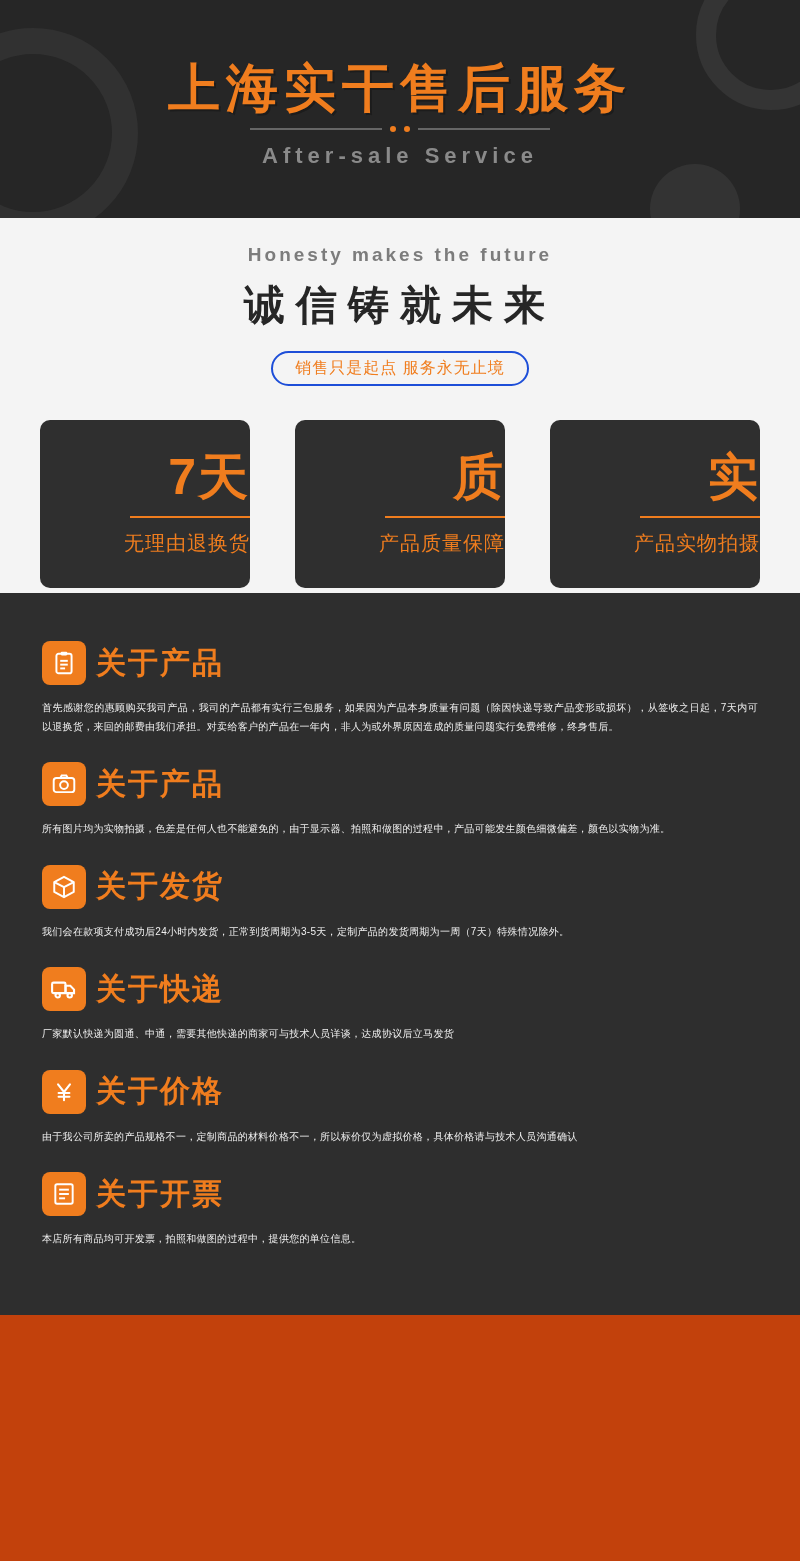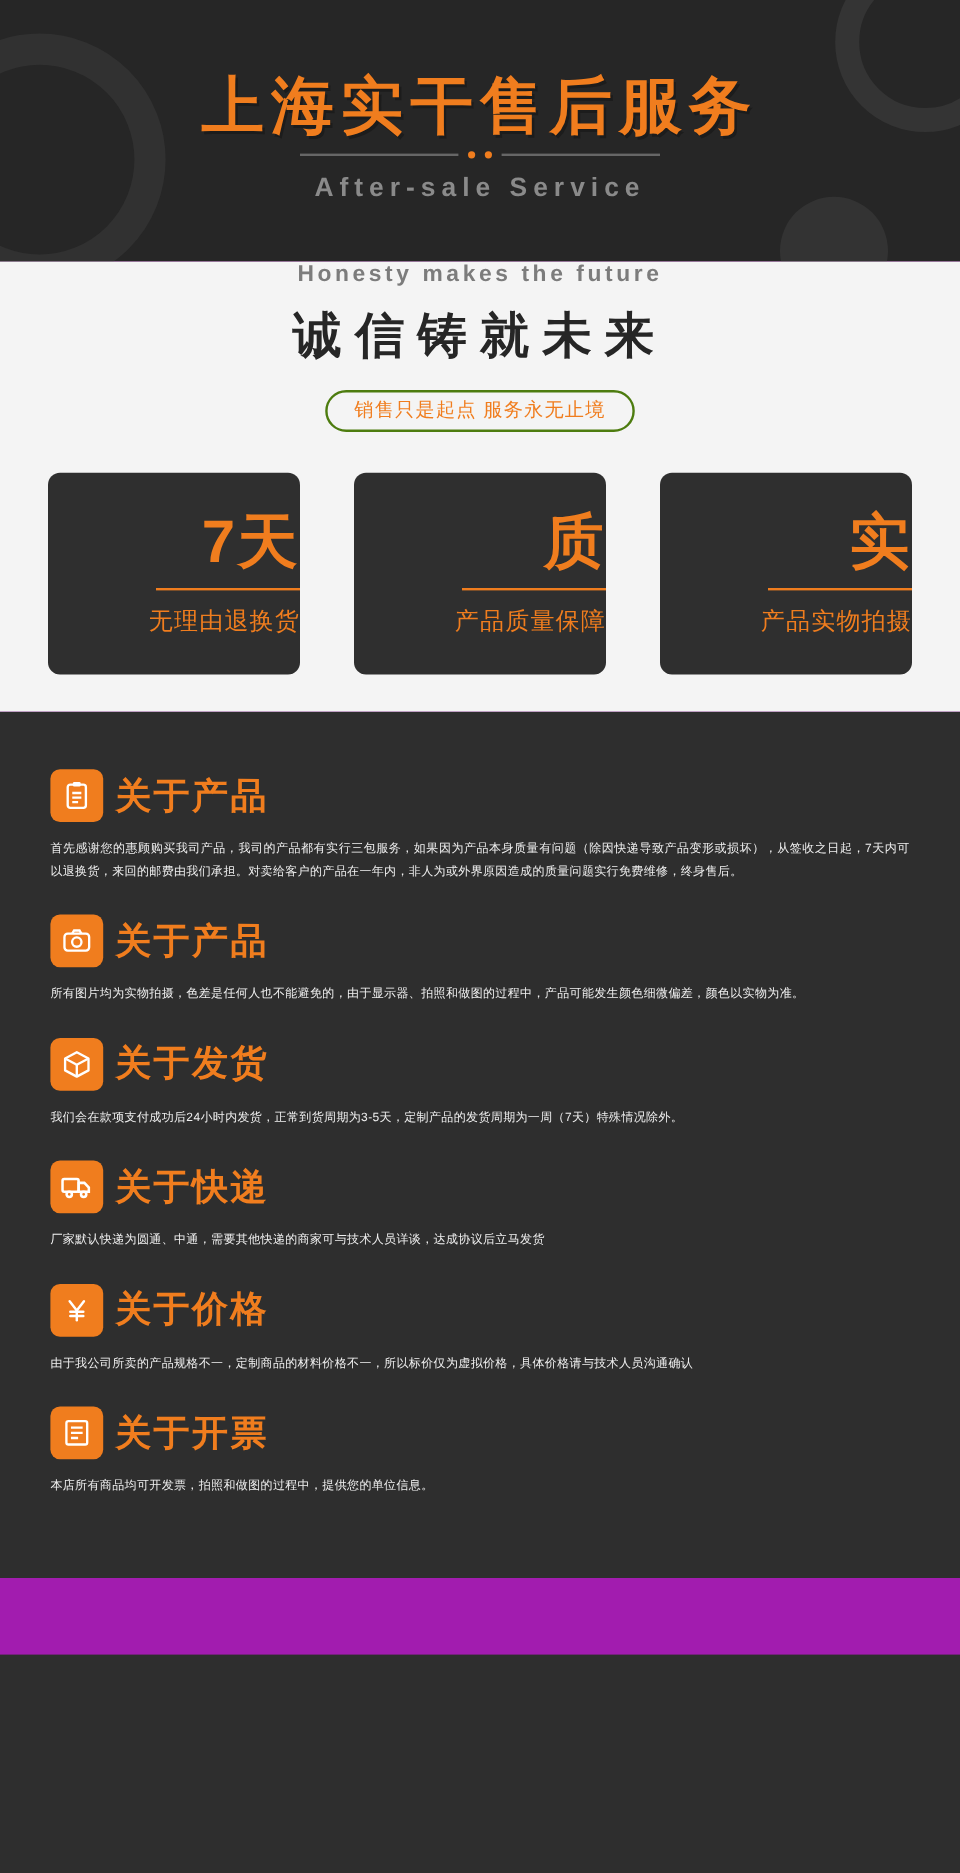--- a/index.html
+++ b/index.html
@@ -3,24 +3,24 @@
 <meta charset="utf-8">
 <style>
   * { box-sizing: border-box; margin: 0; padding: 0; }
   html, body {
     width: 800px;
     background: #2e2e2e;
     font-family: "Liberation Sans", "DejaVu Sans", sans-serif;
   }
   .page {
     width: 800px;
-    height: 1379px;
+    height: 1561px;
     position: relative;
     overflow: hidden;
-    background: #a21caf;
+    background: #c2410c;
   }
 
   
   .header {
     position: relative;
     width: 800px;
     height: 218px;
     background: #262626;
     overflow: hidden;
   }
@@ -84,40 +84,41 @@
     letter-spacing: 5px;
     font-weight: bold;
   }
 
   
   .band2 {
     position: relative;
     width: 800px;
     height: 375px;
     background: #f4f4f4;
+    padding-top: 26px;
   }
   .band2-en {
     text-align: center;
     color: #7c7c7c;
     font-size: 19px;
     letter-spacing: 3px;
     font-weight: bold;
   }
   .band2-cn {
     text-align: center;
     color: #262626;
     font-size: 41px;
     font-weight: bold;
     letter-spacing: 11px;
     margin-top: 12px;
   }
   .pill-wrap { text-align: center; margin-top: 18px; }
   .pill {
     display: inline-block;
-    border: 2px solid #4d7c0f;
+    border: 2px solid #1d4ed8;
     border-radius: 18px;
     color: #f07d1e;
     font-size: 16px;
     padding: 5px 22px;
     letter-spacing: 1px;
   }
   .cards {
     display: flex;
     justify-content: center;
     gap: 45px;

